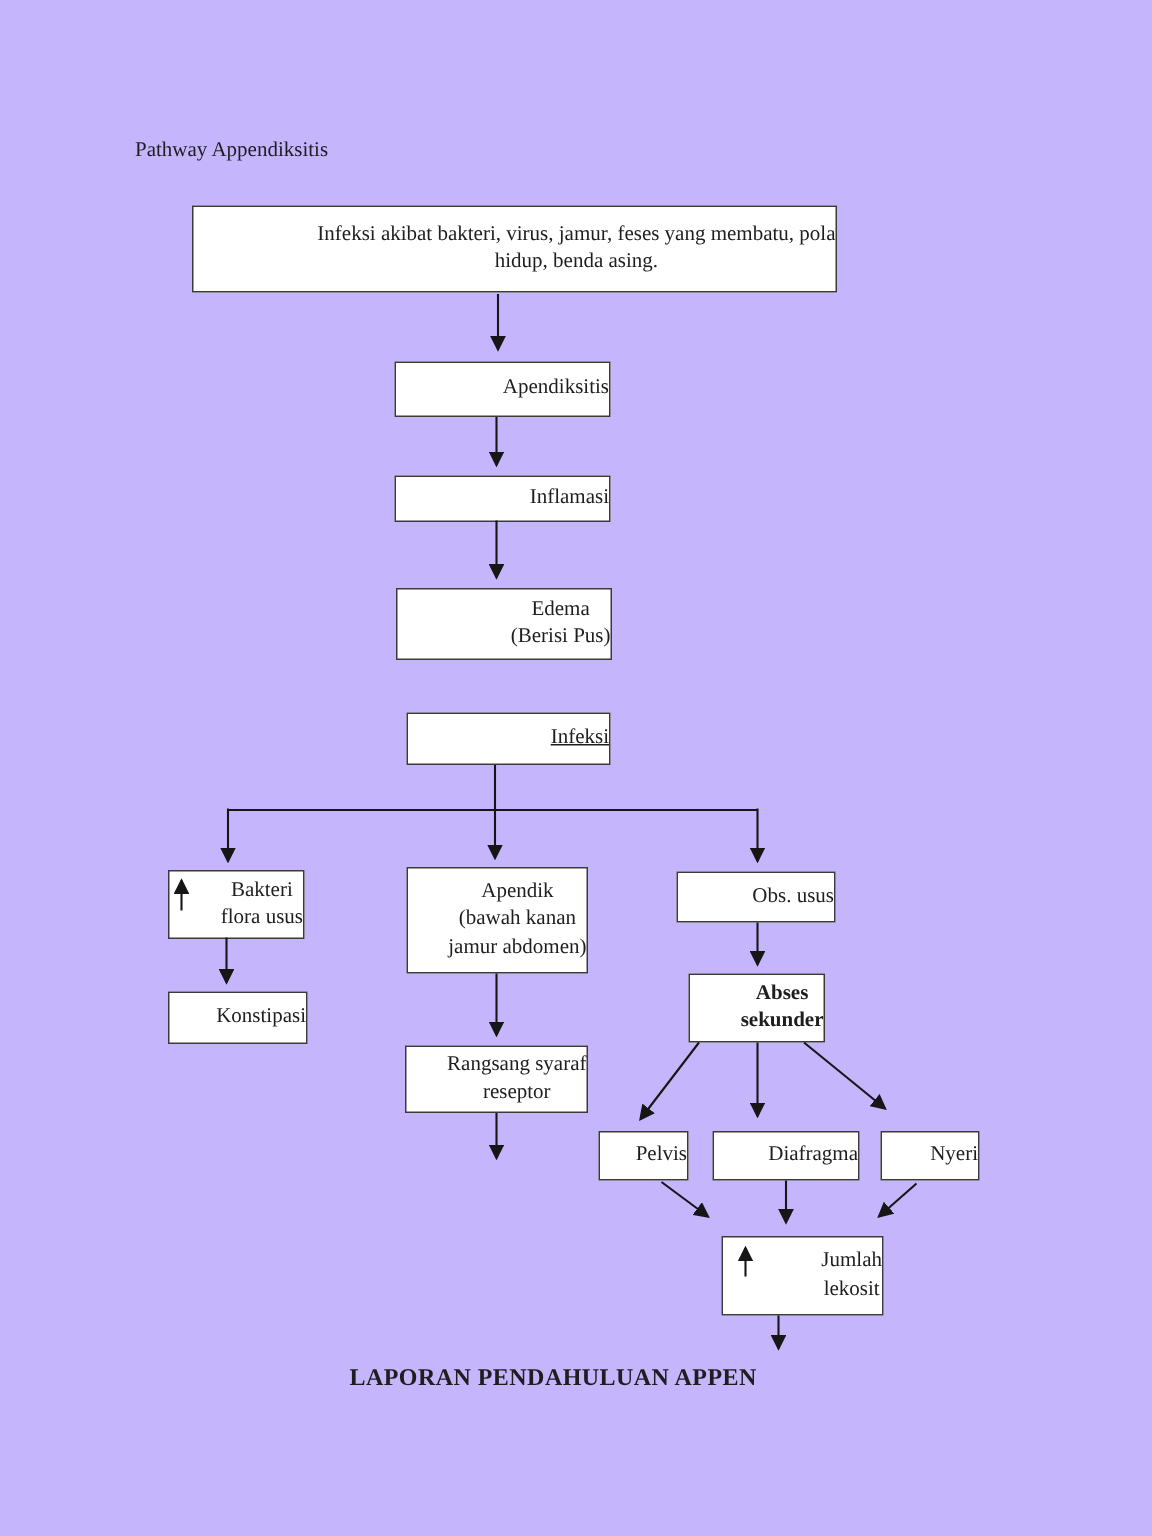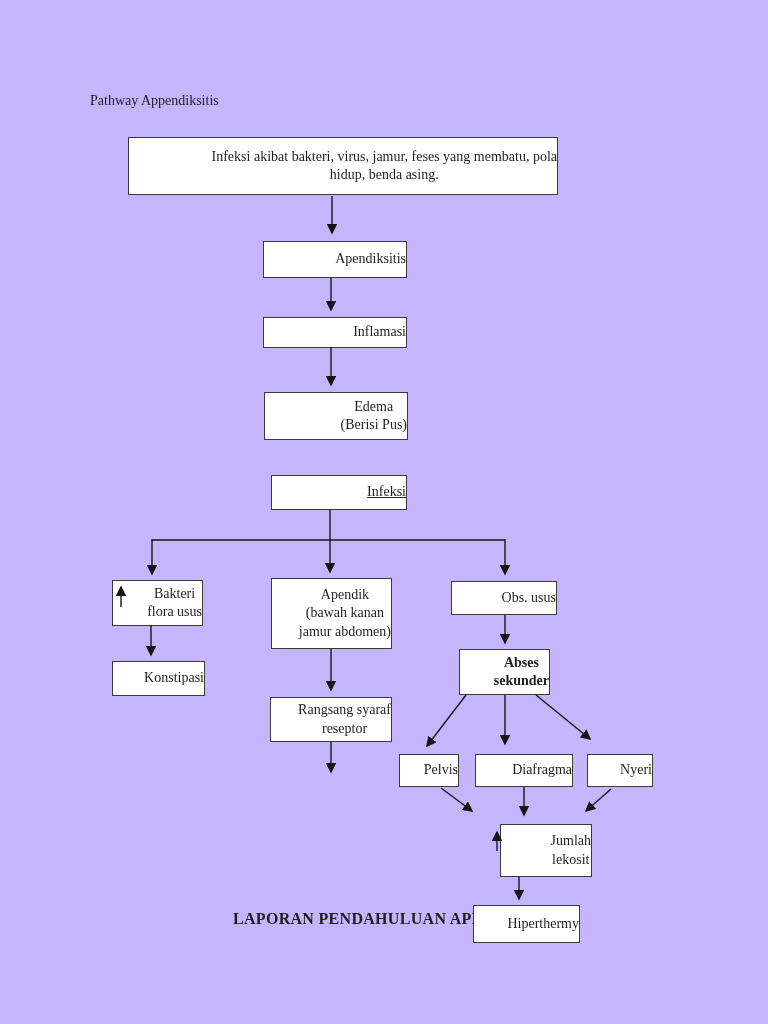--- a/index.html
+++ b/index.html
@@ -56,21 +56,21 @@
   .n-bakteri     { left:112px; top:580px; width:91px;  height:46px; }
   .n-apendik     { left:271px; top:578px; width:121px; height:71px; }
   .n-obs-usus    { left:451px; top:581px; width:106px; height:34px; }
   .n-konstipasi  { left:112px; top:661px; width:93px;  height:35px; }
   .n-rangsang    { left:270px; top:697px; width:122px; height:45px; }
   .n-nyeri       { left:286px; top:778px; width:92px;  height:35px; }
   .n-abses       { left:459px; top:649px; width:91px;  height:46px;font-weight:bold; }
   .n-pelvis      { left:399px; top:754px; width:60px;  height:33px;padding-left:12px; }
   .n-diafragma   { left:475px; top:754px; width:98px;  height:33px; }
   .n-hati        { left:587px; top:754px; width:66px;  height:33px; }
-  .n-jumlah      { left:500px; top:824px; width:92px;  height:53px; }
+  .n-jumlah      { left:481px; top:824px; width:108px;  height:53px; }
   .n-hiperthermy { left:473px; top:905px; width:107px; height:38px; }
 
   .arrow-layer {
     position: absolute;
     left: 0;
     top: 0;
     width: 768px;
     height: 1024px;
     z-index: 5;
     pointer-events: none;
@@ -152,23 +152,20 @@
 
   <div class="node n-hati">
     <span class="node-label">Nyeri</span>
   </div>
 
   <div class="node n-jumlah">
     <span class="node-label">Jumlah
 lekosit</span>
   </div>
 
-  <div class="node n-hiperthermy">
-    <span class="node-label">Hiperthermy</span>
-  </div>
 
   <svg class="arrow-layer" viewBox="0 0 768 1024" xmlns="http://www.w3.org/2000/svg">
     <defs>
       <marker id="ah" viewBox="0 0 10 10" refX="8.5" refY="5" markerWidth="7.5" markerHeight="7.5" orient="auto">
         <path d="M0,0 L10,5 L0,10 z" fill="#161616"></path>
       </marker>
     </defs>
 
     <line x1="332" y1="196" x2="332" y2="233" marker-end="url(#ah)"></line>
     <line x1="331" y1="278" x2="331" y2="310" marker-end="url(#ah)"></line>

